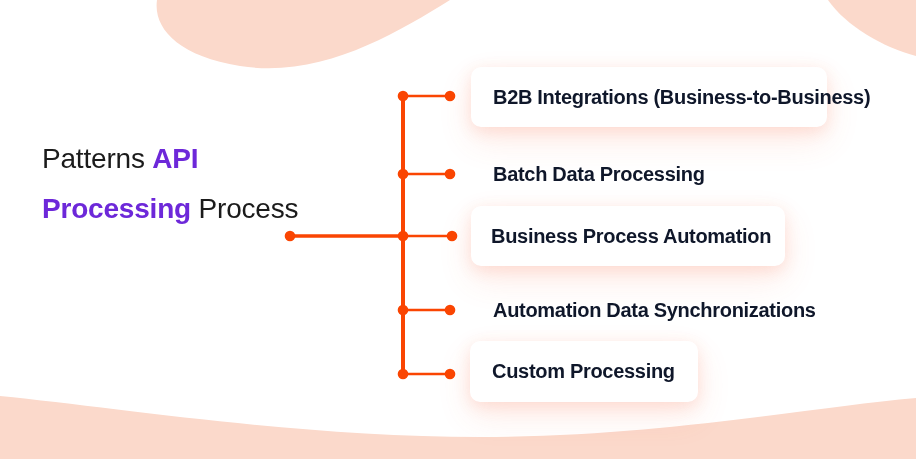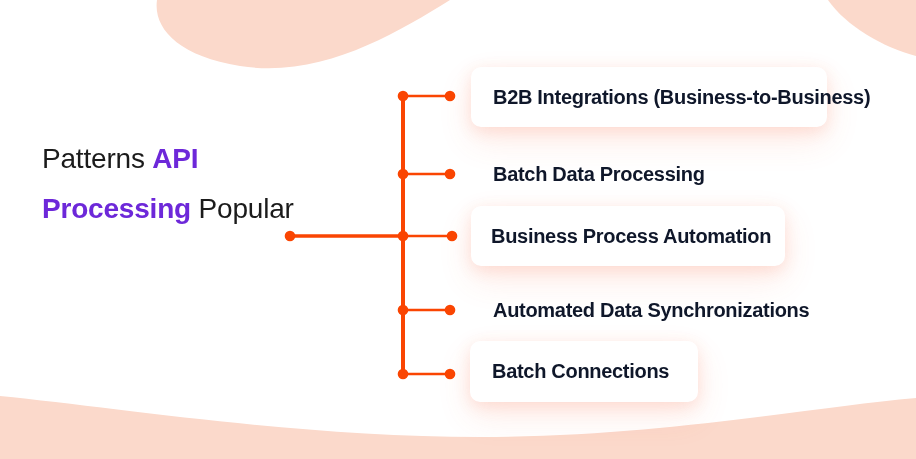--- a/index.html
+++ b/index.html
@@ -77,36 +77,36 @@
       <circle cx="450" cy="310" r="5.3" stroke="none"></circle>
 
       <line x1="403" y1="374" x2="450" y2="374" stroke-width="2.6"></line>
       <circle cx="403" cy="374" r="5.3" stroke="none"></circle>
       <circle cx="450" cy="374" r="5.3" stroke="none"></circle>
     </g>
   </svg>
 
   <div class="title">
     <div><span>Patterns </span><b>API</b></div>
-    <div><b>Processing</b><span> Popular</span></div>
+    <div><b>Processing</b><span> Process</span></div>
   </div>
 
   <div class="card card1">
     <span class="row-label">B2B Integrations (Business-to-Business)</span>
   </div>
 
   <div class="plain-row row2">
     <span class="row-label">Batch Data Processing</span>
   </div>
 
   <div class="card card3">
     <span class="row-label">Business Process Automation</span>
   </div>
 
   <div class="plain-row row4">
-    <span class="row-label">Automated Data Synchronizations</span>
+    <span class="row-label">Automation Data Synchronizations</span>
   </div>
 
   <div class="card card5">
-    <span class="row-label">Batch Connections</span>
+    <span class="row-label">Custom Processing</span>
   </div>
 
 </div>
 
 </body></html>

